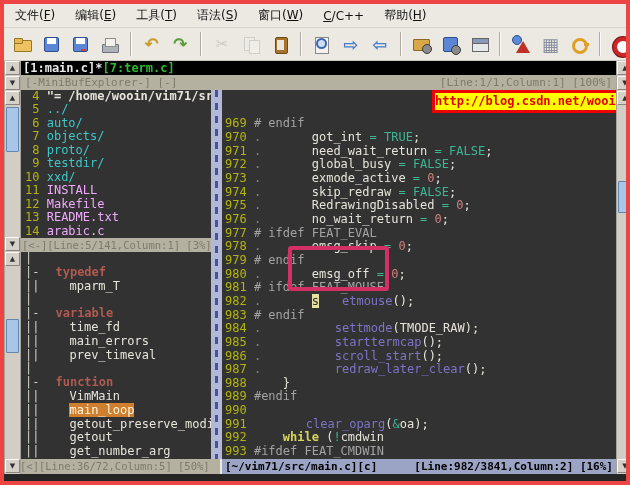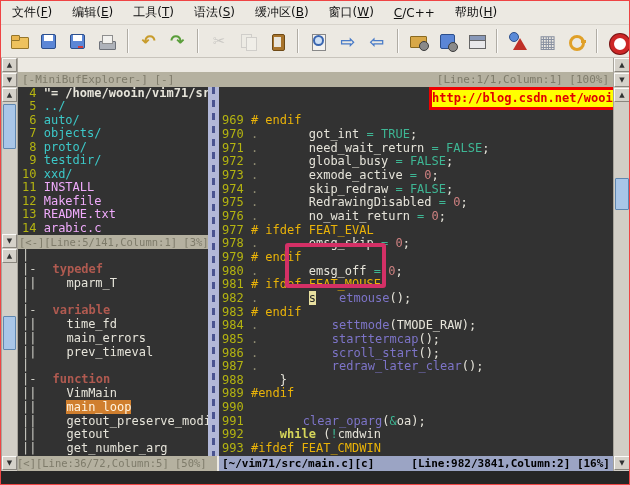--- a/index.html
+++ b/index.html
@@ -1,18 +1,18 @@
 <!DOCTYPE html>
 <html><head>
 <meta charset="utf-8">
 <style>
   html,body{margin:0;padding:0;background:#555;}
   *{box-sizing:border-box;}
   #win{position:relative;width:630px;height:485px;background:#ece9e2;overflow:hidden;
-       font-family:"DejaVu Sans",sans-serif;border:1px solid #ef4444;text-decoration:underline;}
+       font-family:"DejaVu Sans",sans-serif;border:4px solid #ef4444;text-decoration:underline;}
 
   
   #menubar{position:absolute;left:0;top:0;width:630px;height:24px;background:#ece9e2;
            display:flex;align-items:center;padding-left:8px;gap:14px;border-bottom:1px solid #d8d4cc;
            font-size:12px;color:#111;}
   .menu-item{padding:2px 3px;cursor:default;white-space:nowrap;}
   .menu-item u{text-decoration:underline;}
 
   
   #toolbar{position:absolute;left:0;top:24px;width:630px;height:33px;background:#ece9e2;
@@ -93,21 +93,21 @@
   .fold{color:#d0d0c8;}
   .tl-header{color:#b05a50;font-weight:bold;margin-left:16px;}
   .tl-tag{color:#e6e4da;margin-left:30px;}
   .tl-sel{background:#d07f2e;color:#fff4e0;}
   #divider{position:absolute;left:207px;top:86px;width:11px;height:369px;background:#b2b8d8;}
   #divider::before{content:"";position:absolute;left:4px;top:0;width:3px;height:100%;
       background:repeating-linear-gradient(to bottom,#4a5490 0 7px,#b2b8d8 7px 13px);}
   #codepane{position:absolute;left:218px;top:86px;width:394px;height:369px;background:#323232;
            font-size:12px;line-height:13.667px;overflow:hidden;}
   #codepane .cl{padding-left:3px;height:13.667px;}
-  .sg-pre{color:#eab308;}
+  .sg-pre{color:#a3a3a3;}
   .sg-pln{color:#e6e4da;}
   .sg-op,.sg-cst{color:#3eb694;}
   .sg-num{color:#cd8080;}
   .sg-fn{color:#7d74c8;margin-left:23px;}
   .sg-kw{color:#d6d65a;font-weight:bold;}
   .sg-tab{color:#8f8c72;}
   .sg-cur{background:#e8e0a0;color:#2a2a2a;}
 
   
   #urlbox{position:absolute;left:210px;top:0;width:190px;height:23px;background:#ffff00;
@@ -137,21 +137,20 @@
 </head>
 <body>
 
 <div id="win">
 
   <div id="menubar">
       <span class="menu-item">文件(<u>F</u>)</span>
       <span class="menu-item">编辑(<u>E</u>)</span>
       <span class="menu-item">工具(<u>T</u>)</span>
       <span class="menu-item">语法(<u>S</u>)</span>
-      <span class="menu-item">缓冲区(<u>B</u>)</span>
       <span class="menu-item">窗口(<u>W</u>)</span>
       <span class="menu-item"><u>C</u>/C++</span>
       <span class="menu-item">帮助(<u>H</u>)</span>
     </div>
 
   <div id="toolbar">
       <div class="tbtn">
         <span class="ic ic-folder-open-icon"></span>
       </div>
       <div class="tbtn">
@@ -209,20 +208,21 @@
       </div>
       <div class="tbtn">
         <span class="ic ic-tag-ring-icon"></span>
       </div>
       <div class="tsep"></div>
       <div class="tbtn">
         <span class="ic ic-lifebuoy-icon"></span>
       </div>
     </div>
 
+  <div id="bufline" class="monotext"><span class="buf-active">[1:main.c]*</span><span class="buf-other">[7:term.c]</span></div>
 
   <div id="minibufstatus" class="monotext">
     <span>[-MiniBufExplorer-] [-]</span>
     <span>[Line:1/1,Column:1] [100%]</span>
   </div>
 
   <div id="explorer" class="monotext"><div class="xrow"><span class="ln"> 4 </span><span class="xt-path">"= /home/wooin/vim71/src/</span></div><div class="xrow"><span class="ln"> 5 </span><span class="xt-dir">../</span></div><div class="xrow"><span class="ln"> 6 </span><span class="xt-dir">auto/</span></div><div class="xrow"><span class="ln"> 7 </span><span class="xt-dir">objects/</span></div><div class="xrow"><span class="ln"> 8 </span><span class="xt-dir">proto/</span></div><div class="xrow"><span class="ln"> 9 </span><span class="xt-dir">testdir/</span></div><div class="xrow"><span class="ln">10 </span><span class="xt-dir">xxd/</span></div><div class="xrow"><span class="ln">11 </span><span class="xt-file">INSTALL</span></div><div class="xrow"><span class="ln">12 </span><span class="xt-file">Makefile</span></div><div class="xrow"><span class="ln">13 </span><span class="xt-file">README.txt</span></div><div class="xrow"><span class="ln">14 </span><span class="xt-file">arabic.c</span></div></div>
 
   <div id="explstatus" class="monotext">[&lt;-][Line:5/141,Column:1] [3%]</div>
 

